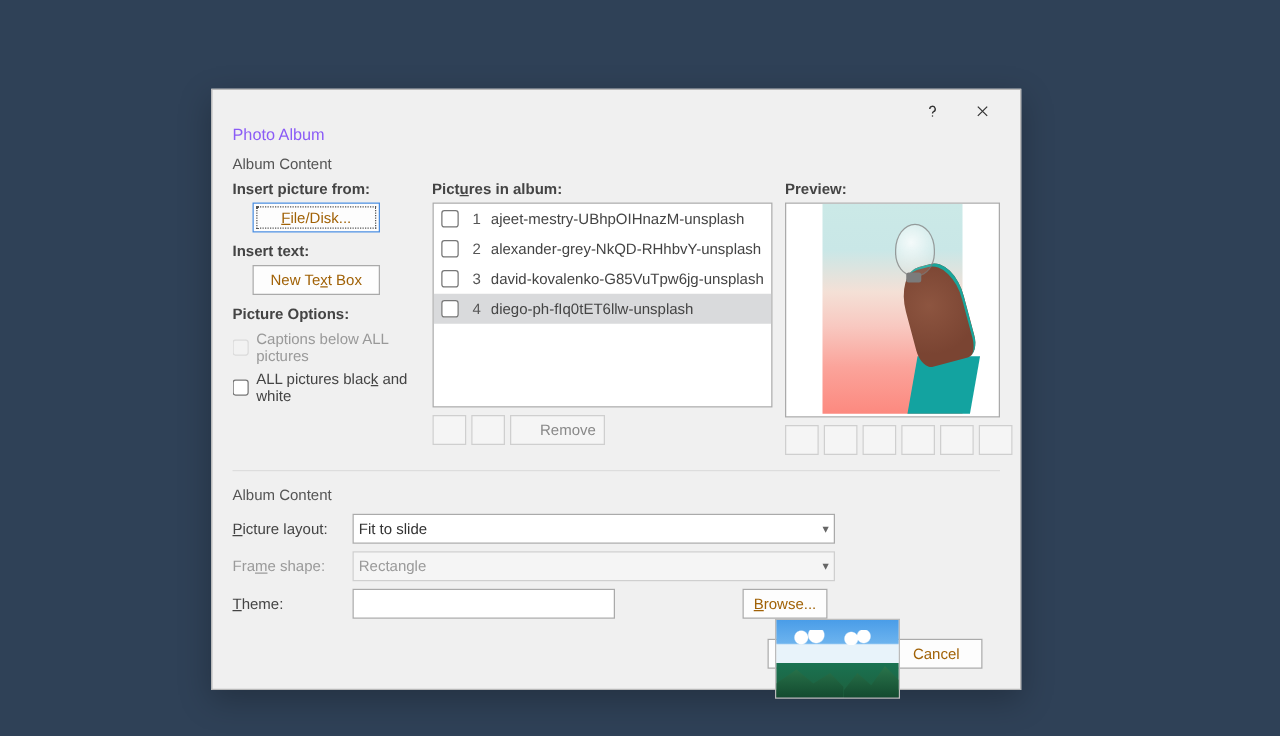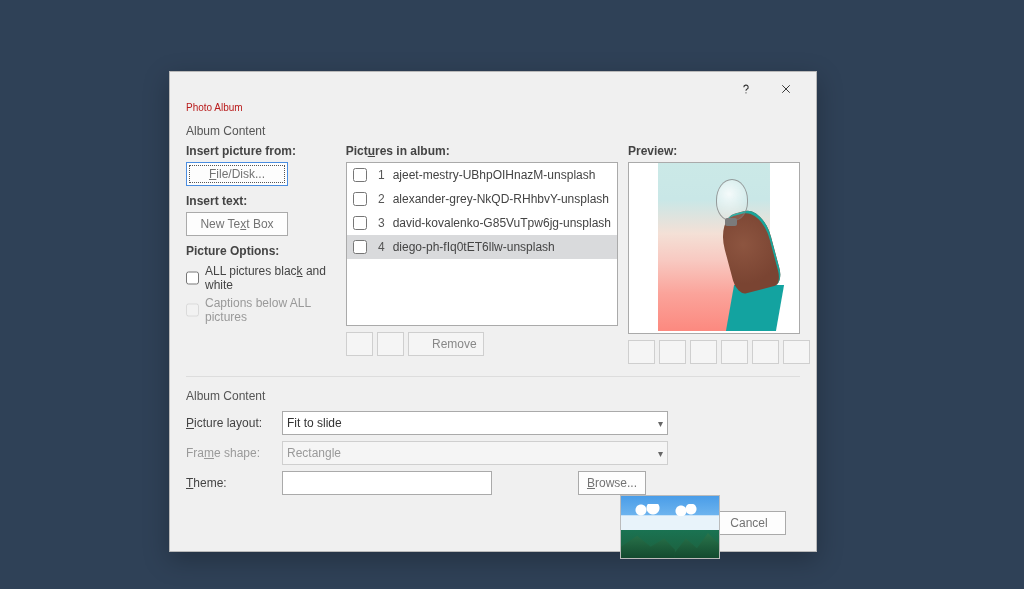--- a/index.html
+++ b/index.html
@@ -22,22 +22,22 @@
     box-shadow: 0 8px 24px rgba(0,0,0,.25);
   }
   .titlebar {
     display: flex;
     align-items: center;
     height: 34px;
     padding: 0 10px 0 16px;
   }
   .title {
     flex: 1;
-    font-size: 10px;
-    color: #b91c1c;
+    font-size: 13px;
+    color: #8b5cf6;
     margin-top: 36px;
   }
   .titlebtn {
     width: 40px;
     height: 30px;
     display: flex;
     align-items: center;
     justify-content: center;
     color: #333;
   }
@@ -57,25 +57,26 @@
   .col-left { width: 174px; }
   .col-mid  { flex: 1; }
   .col-right{ width: 172px; }
   .lbl { display:block; padding: 2px 0 4px 0; color:#444;font-weight:bold;}
   .underline { text-decoration: underline; text-decoration-skip-ink: none;}
   .btn {
     background: #fdfdfd;
     border: 1px solid #aaa;
     padding: 4px 10px;
     font: inherit;
-    color: #737373;
+    color: #a16207;
     min-height: 24px;
     display: inline-flex;
     align-items: center;
     justify-content: center;
+    margin-left: 16px;
   }
   .btn:disabled { color:#a0a0a0; border-color:#cfcfcf; background:#f5f5f5;}
   .btn.filedisk {
     width: 102px;
     border: 1px solid #4a8de0;
     outline: 1px dotted #555;
     outline-offset: -4px;
   }
   .chk-row {
     display: flex;
@@ -241,27 +242,27 @@
       <div class="col-left">
         <span class="lbl">Insert picture from:</span>
         <button class="btn filedisk">
           <span><span class="underline">F</span><span>ile/Disk...</span></span>
         </button>
         <span class="lbl" style="margin-top:6px">Insert text:</span>
         <button class="btn" style="width:102px">
           <span>New Te<span class="underline">x</span>t Box</span>
         </button>
         <span class="lbl" style="margin-top:6px">Picture Options:</span>
+        <label class="chk-row disabled">
+          <input type="checkbox" disabled="" style="">
+          <span>Captions below ALL pictures</span>
+        </label>
         <label class="chk-row">
           <input type="checkbox" style="">
           <span>ALL pictures blac<span class="underline">k</span> and white</span>
-        </label>
-        <label class="chk-row disabled">
-          <input type="checkbox" disabled="" style="">
-          <span>Captions below ALL pictures</span>
         </label>
       </div>
 
       <div class="col-mid">
         <span class="lbl">Pict<span class="underline">u</span>res in album:</span>
         <div class="listbox" id="pic-list">
             <div class="listrow">
               <input type="checkbox" style="">
               <span class="num">1</span>
               <span class="name">ajeet-mestry-UBhpOIHnazM-unsplash</span>

